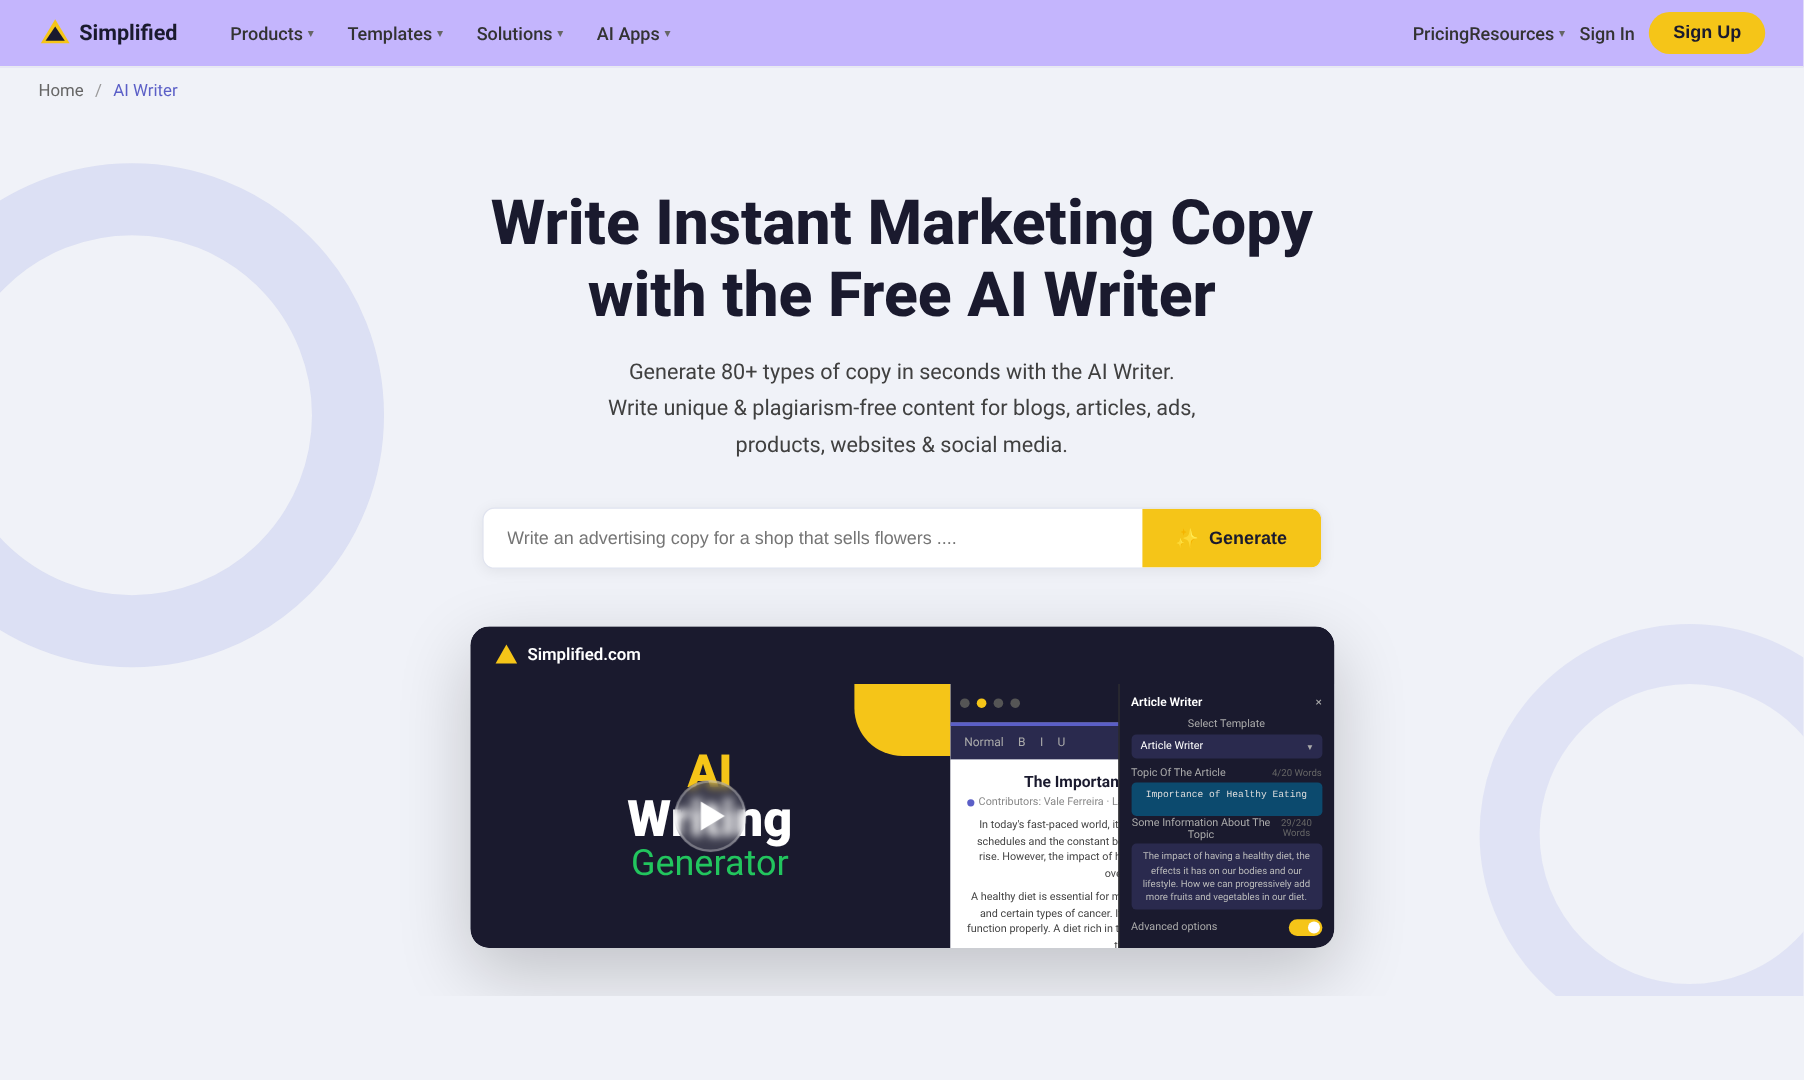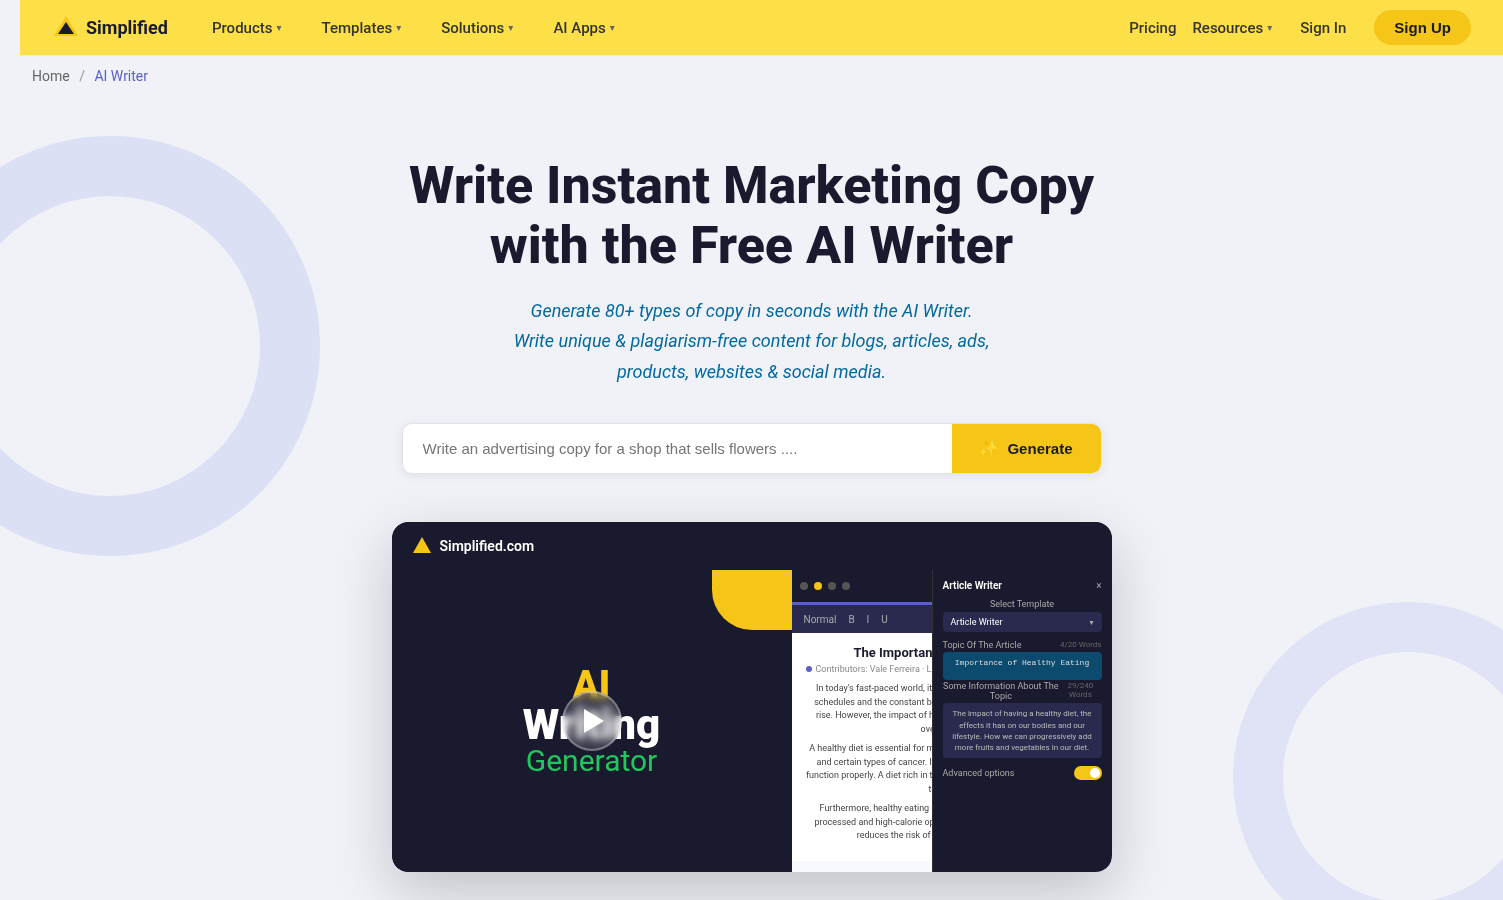--- a/index.html
+++ b/index.html
@@ -1,70 +1,68 @@
 <!DOCTYPE html>
 <html><head>
   <meta charset="utf-8">
   <style>
     * { margin: 0; padding: 0; box-sizing: border-box; }
     body { font-family: -apple-system, BlinkMacSystemFont, 'Segoe UI', Roboto, sans-serif; background: #f0f2f8; min-height: 900px; }
 
     
     nav {
-      background: #fde047;
+      background: #c4b5fd;
       display: flex;
       align-items: center;
       padding: 0 32px;
       height: 56px;
       border-bottom: 1px solid #e8eaf0;
       position: relative;
       z-index: 10;
-      margin-left: 20px;
     }
     .nav-logo {
       display: flex;
       align-items: center;
       gap: 6px;
       margin-right: 32px;
       text-decoration: none;
     }
     .logo-icon {
       width: 28px;
       height: 28px;
     }
     .logo-text {
       font-size: 18px;
       font-weight: 700;
       color: #1a1a2e;
     }
     .nav-links {
       display: flex;
       align-items: center;
-      gap: 16px;
+      gap: 4px;
       flex: 1;
     }
     .nav-item {
       display: flex;
       align-items: center;
       gap: 4px;
       padding: 8px 12px;
       font-size: 15px;
       color: #333;
       cursor: pointer;
       border-radius: 6px;
       font-weight: 500;
     }
     .nav-chevron {
       font-size: 10px;
       color: #666;
     }
     .nav-right {
       display: flex;
       align-items: center;
-      gap: 16px;
     }
     .nav-pricing {
       font-size: 15px;
       color: #333;
       cursor: pointer;
       font-weight: 500;
     }
     .nav-resources {
       display: flex;
       align-items: center;
@@ -136,27 +134,26 @@
       font-weight: 800;
       color: #1a1a2e;
       line-height: 1.15;
       max-width: 780px;
       margin: 0 auto 20px;
       position: relative;
       z-index: 1;
     }
     .hero-subtitle {
       font-size: 18px;
-      color: #0369a1;
+      color: #404040;
       line-height: 1.7;
       max-width: 600px;
       margin: 0 auto 36px;
       position: relative;
       z-index: 1;
-      font-style: italic;
     }
 
     
     .search-bar {
       display: flex;
       max-width: 700px;
       margin: 0 auto 48px;
       background: #fff;
       border-radius: 10px;
       border: 1.5px solid #e0e3ef;
@@ -199,21 +196,21 @@
       z-index: 1;
       border-radius: 16px;
       overflow: hidden;
       box-shadow: 0 20px 60px rgba(0,0,0,0.2);
     }
     .video-container {
       background: #1a1a2e;
       border-radius: 16px;
       overflow: hidden;
       position: relative;
-      height: 350px;
+      height: 268px;
     }
     .video-header {
       background: #1a1a2e;
       padding: 14px 20px;
       display: flex;
       align-items: center;
       gap: 8px;
     }
     .video-logo-area {
       display: flex;

